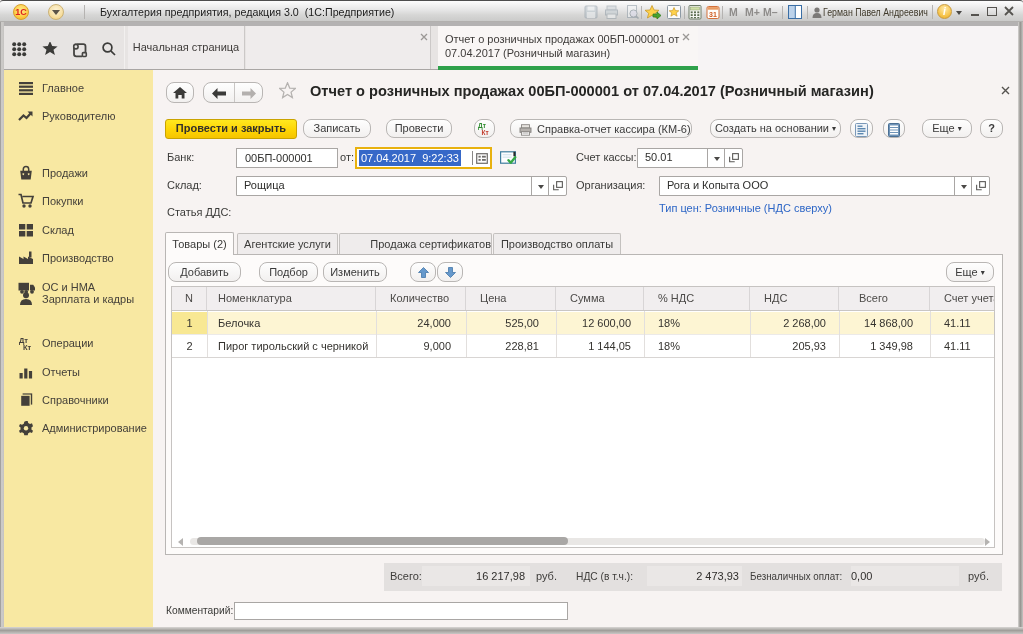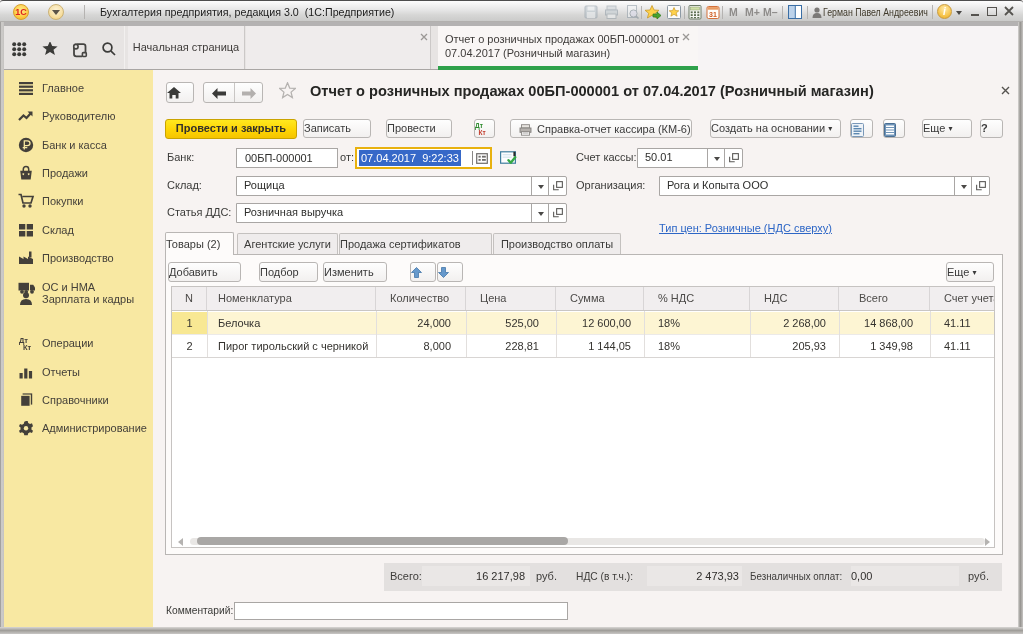--- a/index.html
+++ b/index.html
@@ -1,17 +1,17 @@
 <!DOCTYPE html>
 <html><head><meta charset="utf-8"><style>
 *{margin:0;padding:0;box-sizing:border-box}
 html,body{width:1023px;height:634px;overflow:hidden}
 body{position:relative;font-family:"Liberation Sans",sans-serif;font-size:11px;color:#3a3a38;background:#f7f3f2}
 .a{position:absolute}
-.btn{position:absolute;background:linear-gradient(#fefefe,#f2f0ef);border:1px solid #b9b6b4;border-radius:3px;color:#3a3a3a;font-size:11px;line-height:17px;white-space:nowrap}
+.btn{position:absolute;background:linear-gradient(#fefefe,#f2f0ef);border:1px solid #b9b6b4;border-radius:8px;color:#3a3a3a;font-size:11px;text-align:center;line-height:17px;white-space:nowrap}
 .combo{position:absolute;height:20px;background:#fff;border:1px solid #a9a6a4;border-radius:0 2px 2px 0}
 .combo .ctext{position:absolute;left:7px;top:2px;color:#2e2e2c;white-space:nowrap}
 .combo i{position:absolute;top:0;width:1px;height:18px;background:#a9a6a4}
 .combo b{position:absolute;top:8px;right:22px;width:0;height:0;border-left:3.5px solid transparent;border-right:3.5px solid transparent;border-top:4px solid #4a4846}
 .combo svg{position:absolute;right:3px;top:4px;width:10px;height:10px}
 </style></head>
 <body>
 
 <div class="a" id="titlebar" style="left:0;top:0;width:1023px;height:22px;background:linear-gradient(#fdfdfd,#e6e6e6 45%,#d6d6d5 70%,#cbcbca);border-top:1px solid #4e4e4e;border-bottom:1px solid #b2b0ae;border-radius:3px 3px 0 0">
 
@@ -169,27 +169,20 @@
         <rect x="1" y="12.8" width="14" height="2.2"></rect>
       </svg>
       <span>Главное</span>
     </div>
   <div class="mi" style="top:32.4px">
       <svg width="16" height="16" viewBox="0 0 16 16">
         <path d="M1 12 L5.5 7.5 L8.5 10 L13 5" fill="none" stroke="#44403a" stroke-width="2.2"></path>
         <path d="M9.5 3.5 h5 v5 z" fill="#44403a"></path>
       </svg>
       <span>Руководителю</span>
-    </div>
-  <div class="mi" style="top:60.7px">
-      <svg width="16" height="16" viewBox="0 0 16 16">
-        <circle cx="8" cy="8" r="7.2" fill="#44403a"></circle>
-        <path d="M6.3 12.4 V3.8 h3 q2.7 0 2.7 2.4 q0 2.4 -2.7 2.4 h-3 M4.7 10.6 h4.6" fill="none" stroke="#f8e8a2" stroke-width="1.3"></path>
-      </svg>
-      <span>Банк и касса</span>
     </div>
   <div class="mi" style="top:89.1px">
       <svg width="16" height="16" viewBox="0 0 16 16">
         <path d="M2.2 5.8 h11.6 l-1.1 8.7 h-9.4 z" fill="#44403a"></path>
         <path d="M5.3 7.5 V4.2 q0 -2.7 2.7 -2.7 q2.7 0 2.7 2.7 v3.3" fill="none" stroke="#44403a" stroke-width="1.5"></path>
         <path d="M5.3 8.2 a0.9 0.9 0 1 0 0.01 0 M10.7 8.2 a0.9 0.9 0 1 0 0.01 0" fill="#f8e8a2"></path>
       </svg>
       <span>Продажи</span>
     </div>
   <div class="mi" style="top:117.4px">
@@ -369,38 +362,28 @@
     <i style="right:34px"></i>
       <i style="right:17px"></i>
     <b></b>
     <svg viewBox="0 0 11 11" fill="none" stroke="#5a5856" stroke-width="1.2">
         <rect x="4" y="0.7" width="6.3" height="6.3"></rect>
         <path d="M0.7 4 v5.6 h5.6"></path>
       </svg>
   </div>
 
   <div class="a" style="left:14px;top:136px;color:#3a3a38">Статья ДДС:</div>
-  <div class="combo" style="left:83px;top:133px;width:331px">
-    <span class="ctext">Розничная выручка</span>
-    <i style="right:34px"></i>
-      <i style="right:17px"></i>
-    <b></b>
-    <svg viewBox="0 0 11 11" fill="none" stroke="#5a5856" stroke-width="1.2">
-        <rect x="4" y="0.7" width="6.3" height="6.3"></rect>
-        <path d="M0.7 4 v5.6 h5.6"></path>
-      </svg>
-  </div>
-  <div class="a" style="left:506px;top:152px;color:#2d66c6;text-decoration:underline">Тип цен: Розничные (НДС сверху)</div>
+  <div class="a" style="left:506px;top:132px;color:#2d66c6;">Тип цен: Розничные (НДС сверху)</div>
 
   <div class="a" style="left:84px;top:163px;width:101px;height:21px;background:#efecec;border:1px solid #c4c1bf;border-bottom:none;border-radius:2px 2px 0 0;text-align:center;line-height:21px;color:#3a3a38">Агентские услуги</div>
-  <div class="a" style="left:186px;top:163px;width:153px;height:23px;background:#efecec;border:1px solid #c4c1bf;border-bottom:none;border-radius:2px 2px 0 0;text-align:left;line-height:21px;color:#3a3a38">Продажа сертификатов</div>
+  <div class="a" style="left:186px;top:163px;width:153px;height:23px;background:#efecec;border:1px solid #c4c1bf;border-bottom:none;border-radius:2px 2px 0 0;text-align:right;line-height:21px;color:#3a3a38">Продажа сертификатов</div>
   <div class="a" style="left:340px;top:163px;width:128px;height:21px;background:#efecec;border:1px solid #c4c1bf;border-bottom:none;border-radius:2px 2px 0 0;text-align:center;line-height:21px;color:#3a3a38">Производство оплаты</div>
 
   <div class="a" style="left:12px;top:184px;width:838px;height:301px;background:#fdfbfa;border:1px solid #b9b6b4"></div>
-  <div class="a" style="left:12px;top:162px;width:69px;height:23px;background:#fdfbfa;border:1px solid #b9b6b4;border-bottom:none;border-radius:2px 2px 0 0;line-height:23px;color:#3a3a38">Товары (2)</div>
+  <div class="a" style="left:12px;top:162px;width:69px;height:23px;background:#fdfbfa;border:1px solid #b9b6b4;border-bottom:none;border-radius:2px 2px 0 0;text-align:center;line-height:23px;color:#3a3a38">Товары (2)</div>
 
   <div class="btn" style="left:15px;top:192px;width:73px;height:20px;line-height:18px">Добавить</div>
   <div class="btn" style="left:106px;top:192px;width:59px;height:20px;line-height:18px">Подбор</div>
   <div class="btn" style="left:170px;top:192px;width:64px;height:20px;line-height:18px">Изменить</div>
   <div class="btn" style="left:257px;top:192px;width:26px;height:20px"><svg width="11" height="11" viewBox="0 0 11 11" style="margin-top:4px">
         <path d="M5.5 0.5 L10.5 5.5 H7.5 V10.5 H3.5 V5.5 H0.5 Z" fill="#6699cc" stroke="#4477aa" stroke-width="0.8"></path>
       </svg></div>
   <div class="btn" style="left:284px;top:192px;width:26px;height:20px"><svg width="11" height="11" viewBox="0 0 11 11" style="margin-top:4px">
         <path d="M5.5 10.5 L0.5 5.5 H3.5 V0.5 H7.5 V5.5 H10.5 Z" fill="#6699cc" stroke="#4477aa" stroke-width="0.8"></path>
       </svg></div>
@@ -432,21 +415,21 @@
     <div class="c1 num" style="left:205px;width:74px">24,000</div>
     <div class="c1 num" style="left:295px;width:72px">525,00</div>
     <div class="c1 num" style="left:385px;width:74px">12 600,00</div>
     <div class="c1" style="left:486px">18%</div>
     <div class="c1 num" style="left:579px;width:75px">2 268,00</div>
     <div class="c1 num" style="left:668px;width:73px">14 868,00</div>
     <div class="c1" style="left:772px">41.11</div>
 
     <div class="c2" style="left:0;width:35px;text-align:center">2</div>
     <div class="c2" style="left:46px">Пирог тирольский с черникой</div>
-    <div class="c2 num" style="left:205px;width:74px">8,000</div>
+    <div class="c2 num" style="left:205px;width:74px">9,000</div>
     <div class="c2 num" style="left:295px;width:72px">228,81</div>
     <div class="c2 num" style="left:385px;width:74px">1 144,05</div>
     <div class="c2" style="left:486px">18%</div>
     <div class="c2 num" style="left:579px;width:75px">205,93</div>
     <div class="c2 num" style="left:668px;width:73px">1 349,98</div>
     <div class="c2" style="left:772px">41.11</div>
 
     <div class="a" style="left:0;top:47px;width:822px;height:1px;background:#eceae8"></div>
     <div class="a" style="left:0;top:70px;width:822px;height:1px;background:#d8d5d3"></div>
     <div class="a" style="left:35px;top:24px;width:1px;height:46px;background:#e2dfdd"></div>

